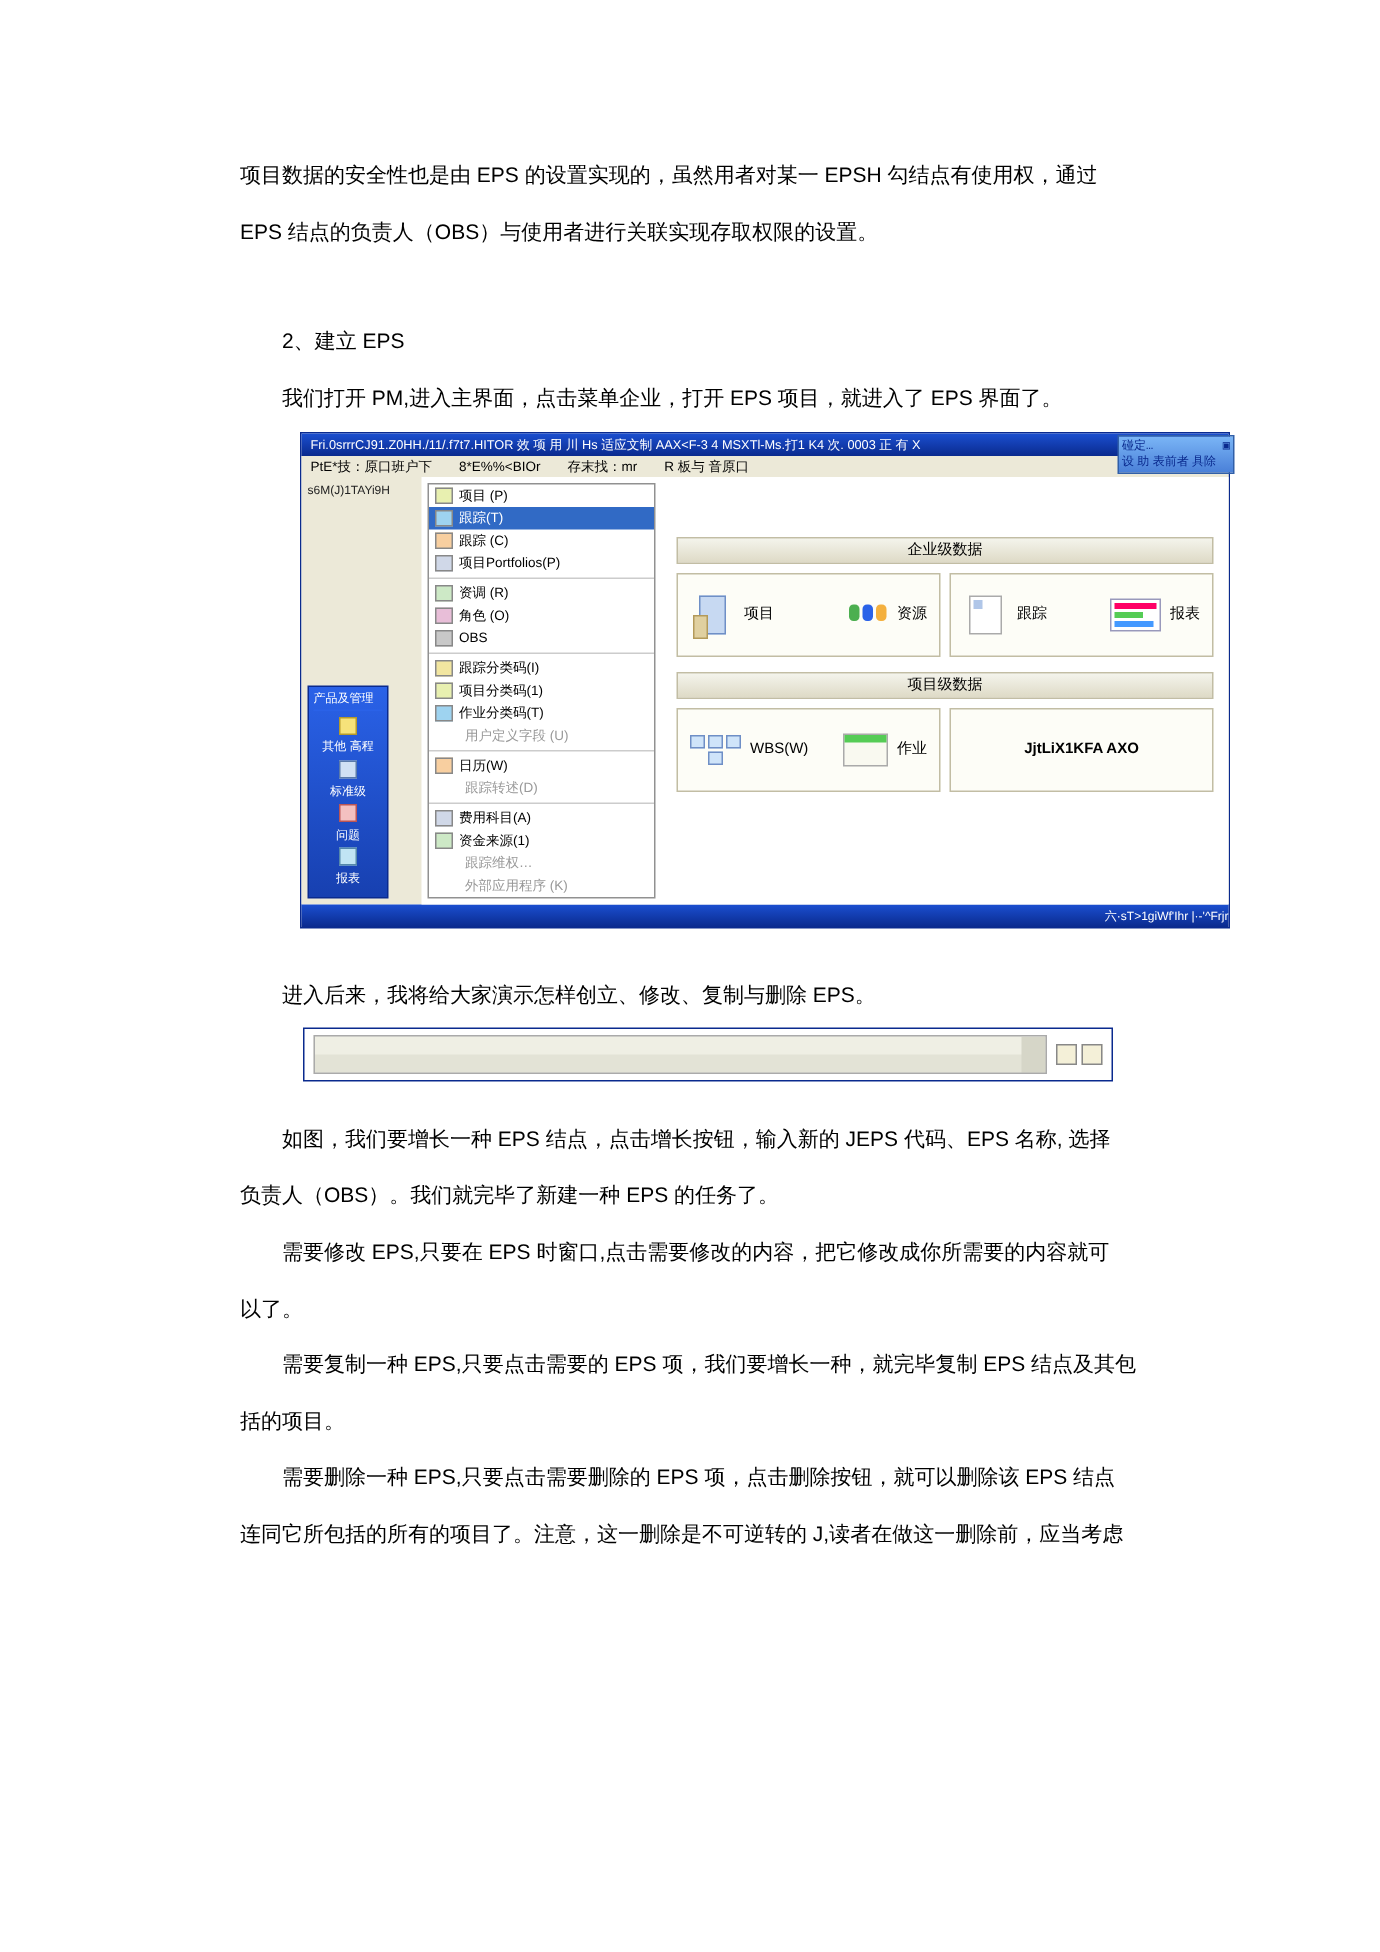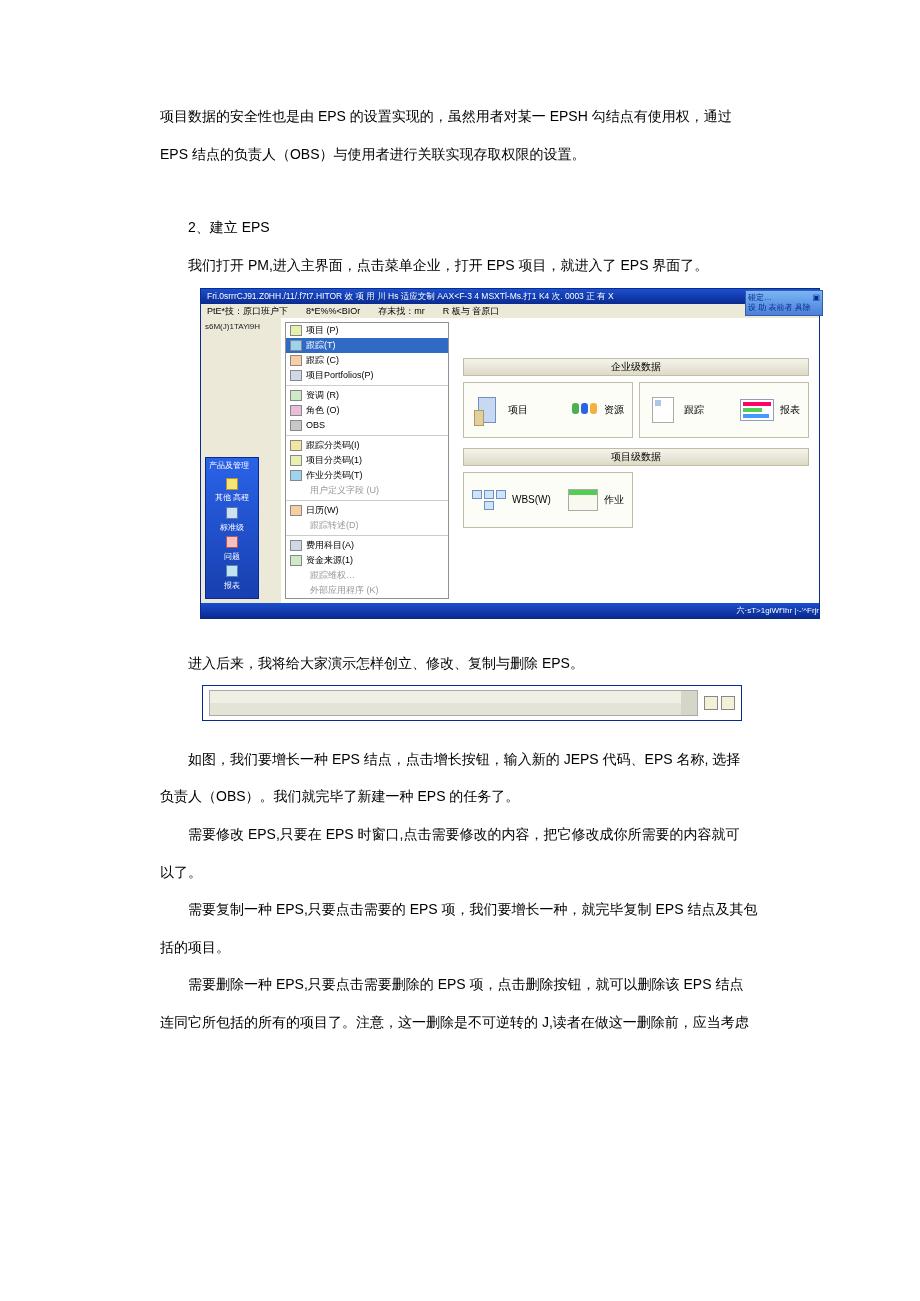--- a/index.html
+++ b/index.html
@@ -63,21 +63,21 @@
   }
   .shot1 .sidepanel .sp-item {
     margin: 4px 0;
     text-align: center;
   }
   .shot1 .sp-icon {
     display:inline-block; width:12px; height:12px; background:#f6e27a; border:1px solid #b59a2b; margin-bottom:1px;
   }
   .shot1 .right-col { flex:1; display:flex; background:#fff; }
   .shot1 .dropdown {
-    width: 164px;
+    width: 152px;
     background: #fff;
     border: 1px solid #919191;
     margin: 4px;
     font-size: 9px;
     color: #000;
   }
   .shot1 .dd-item { padding: 2px 4px; display:flex; align-items:center; gap:4px; }
   .shot1 .dd-item.sel { background:#316ac5; color:#fff; }
   .shot1 .dd-item.faded { color:#999; }
   .shot1 .dd-sep { border-top:1px solid #ccc; margin:2px 0; }
@@ -85,21 +85,21 @@
   .shot1 .icoA{background:#e8f0b0;} .shot1 .icoB{background:#9ed3f0;}
   .shot1 .icoC{background:#f8cfa0;} .shot1 .icoD{background:#d0d8e8;}
   .shot1 .icoE{background:#cde9c6;} .shot1 .icoF{background:#e8bed8;}
   .shot1 .icoG{background:#c8c8c8;} .shot1 .icoH{background:#f2e6a0;}
   .shot1 .workspace { flex:1; padding: 40px 10px 10px 10px; position:relative; }
   .shot1 .float-box {
     position:absolute; top:-28px; right:-4px;
     width:78px; background:linear-gradient(to bottom,#7ab5f6,#4a80d8);
     border:1px solid #305fa8; font-size:8px; color:#0a2a8e; padding:2px;
   }
-  .shot1 .float-box .fb-row{display:flex;justify-content:space-between;}
+  .shot1 .float-box .fb-row{display:flex;justify-content:space-between;font-family:Liberation Mono, monospace;}
   .shot1 .section-hdr {
     background: linear-gradient(to bottom,#f4f4ec,#dedac6);
     border:1px solid #c2bda4;
     text-align:center;
     font-size:10px;
     padding:2px 0;
     margin-bottom:6px;
   }
   .shot1 .grid { display:grid; grid-template-columns: 1fr 1fr; gap:6px; margin-bottom:10px; }
   .shot1 .card {
@@ -305,20 +305,23 @@
                   <span class="oc"></span>
                   <span class="oc"></span>
                 </span>
                 <span>WBS(W)</span>
               </span>
             <span class="lbl">
                 <span class="calendar"></span>
                 <span>作业</span>
               </span>
           </div>
+          <div class="card" style="justify-content:center;font-weight:bold;">
+            <span>JjtLiX1KFA AXO</span>
+          </div>
         </div>
       </div>
     </div>
   </div>
   <div class="statusbar">六·sT&gt;1giWf'Ihr |·-'^Frjr</div>
 </div>
 
 <p class="para indent" style="margin-top:28px">进入后来，我将给大家演示怎样创立、修改、复制与删除 EPS。</p>
 
 <div class="shot2">

